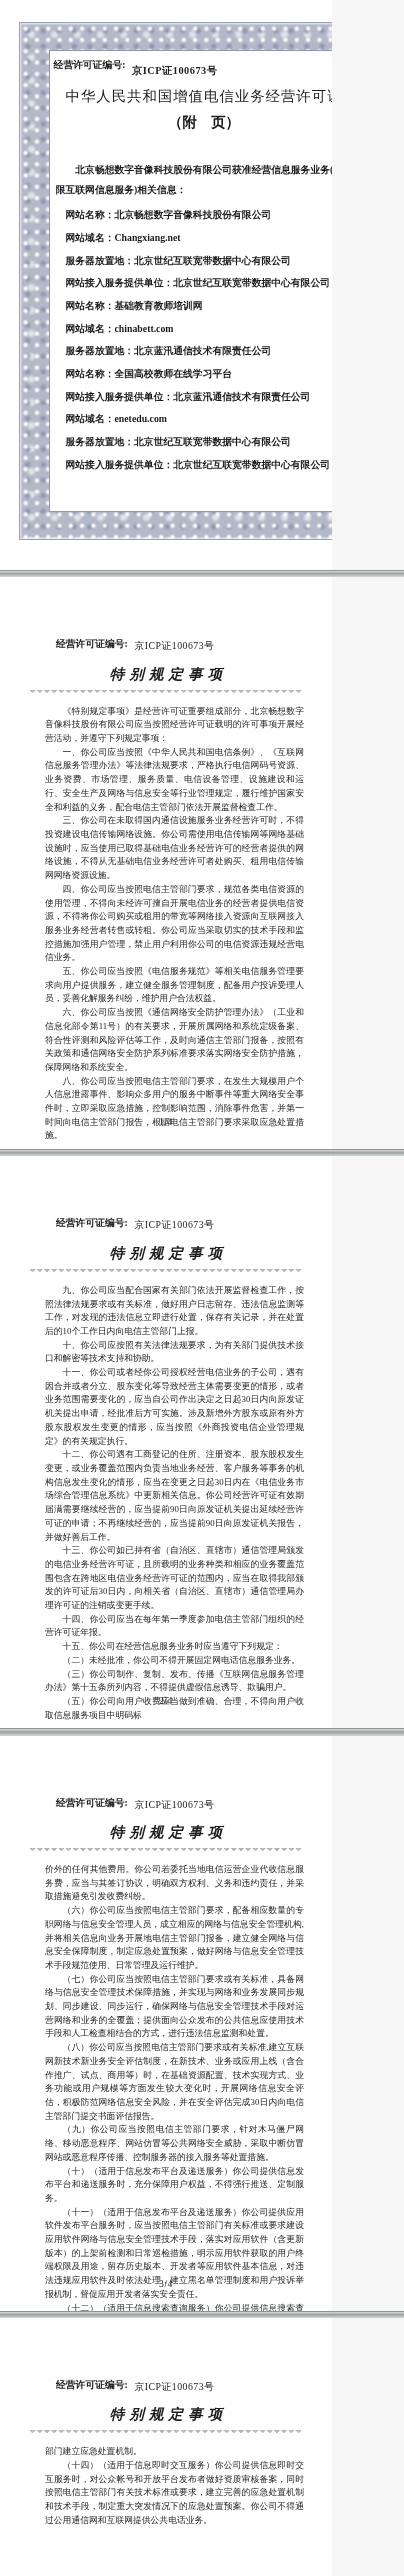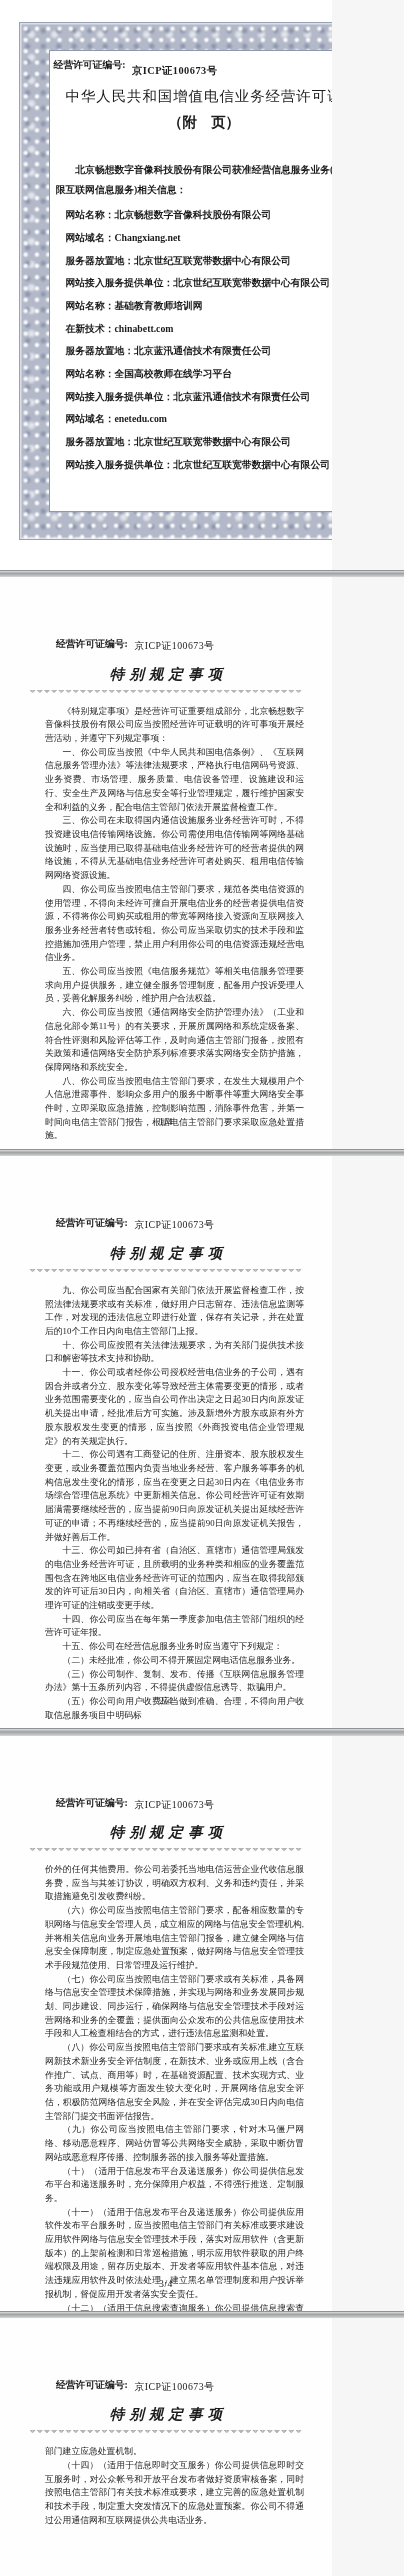--- a/index.html
+++ b/index.html
@@ -78,21 +78,21 @@
         <span class="cert-licnum">京ICP证100673号</span>
       </div>
       <div class="cert-title">中华人民共和国增值电信业务经营许可证</div>
       <div class="cert-sub">（附　页）</div>
       <p class="cert-intro">北京畅想数字音像科技股份有限公司获准经营信息服务业务(仅限互联网信息服务)相关信息：</p>
       <p class="cert-entry">网站名称：北京畅想数字音像科技股份有限公司</p>
       <p class="cert-entry">网站域名：Changxiang.net</p>
       <p class="cert-entry">服务器放置地：北京世纪互联宽带数据中心有限公司</p>
       <p class="cert-entry">网站接入服务提供单位：北京世纪互联宽带数据中心有限公司</p>
       <p class="cert-entry">网站名称：基础教育教师培训网</p>
-      <p class="cert-entry">在新技术：chinabett.com</p>
+      <p class="cert-entry">网站域名：chinabett.com</p>
       <p class="cert-entry">服务器放置地：北京蓝汛通信技术有限责任公司</p>
       <p class="cert-entry">网站名称：全国高校教师在线学习平台</p>
       <p class="cert-entry">网站接入服务提供单位：北京蓝汛通信技术有限责任公司</p>
       <p class="cert-entry">网站域名：enetedu.com</p>
       <p class="cert-entry">服务器放置地：北京世纪互联宽带数据中心有限公司</p>
       <p class="cert-entry">网站接入服务提供单位：北京世纪互联宽带数据中心有限公司</p>
     </div>
   </div>
 </div>
 

